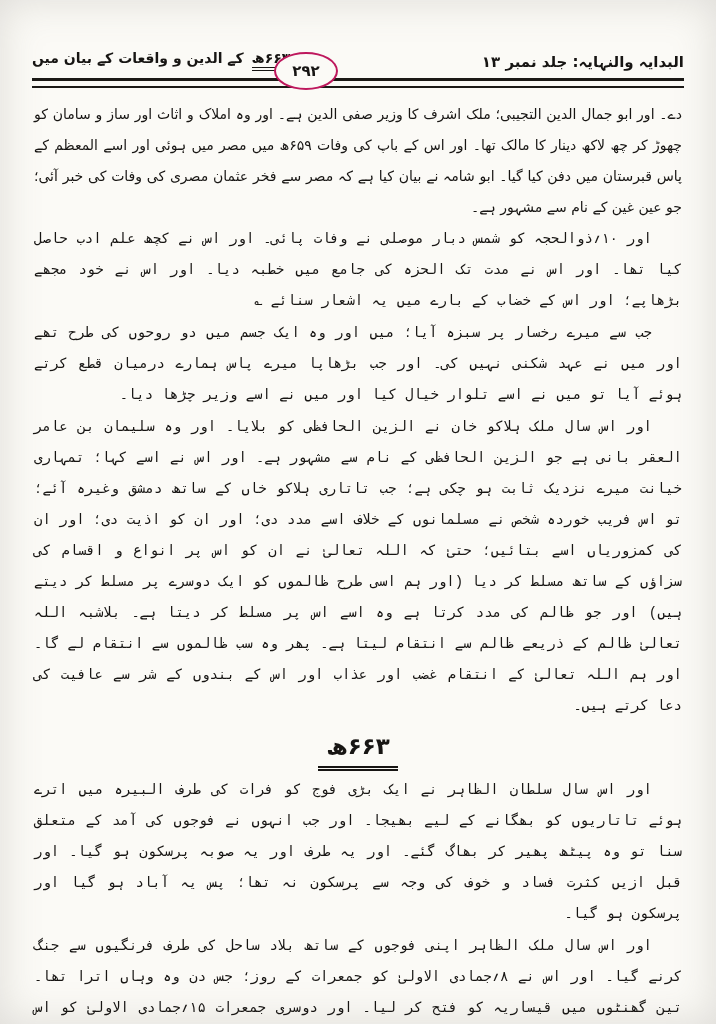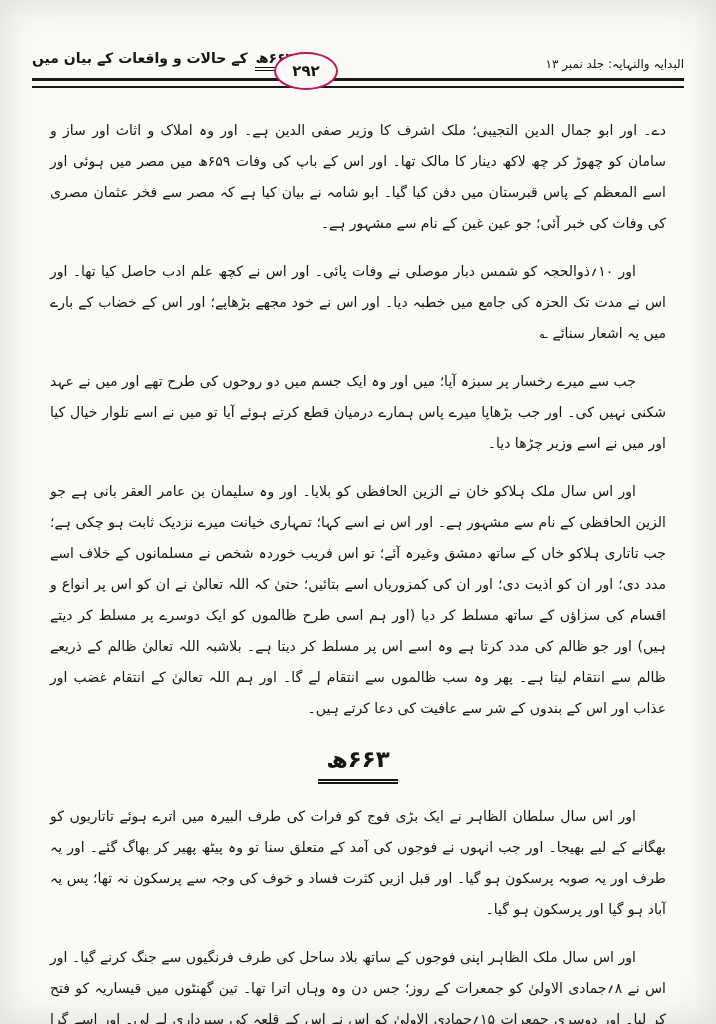--- a/index.html
+++ b/index.html
@@ -23,22 +23,22 @@
     position: relative;
     padding: 50px 32px 0 32px;
   }
   .header-row {
     display: flex;
     justify-content: space-between;
     align-items: flex-end;
     direction: rtl;
   }
   .book-title {
-    font-size: 12px;
-    font-weight: normal;
+    font-size: 15px;
+    font-weight: bold;
     letter-spacing: 0.2px;
     white-space: nowrap;
   }
   .chapter-title {
     font-size: 14px;
     font-weight: bold;
     white-space: nowrap;
   }
   .chapter-year {
     display: inline-block;
@@ -69,25 +69,26 @@
     z-index: 2;
   }
   .page-body {
     padding: 10px 33px 0 33px;
     direction: rtl;
     font-size: 14px;
     line-height: 31px;
     text-align: justify;
   }
   .para {
-    margin: 17px;
+    margin: 1px;
     text-align: justify;
   }
   .para.indent {
     text-indent: 30px;
+    font-family: Liberation Mono, monospace;
   }
   .section-heading {
     text-align: center;
     margin: 6px 0 4px 0;
     line-height: 36px;
   }
   .heading-year {
     display: inline-block;
     font-size: 23px;
     font-weight: bold;
@@ -98,21 +99,21 @@
 </head>
 <body>
 
 <div class="page">
 
   <header class="page-header">
     <div class="header-row">
       <div class="book-title">البدایہ والنہایہ: جلد نمبر ۱۳</div>
       <div class="chapter-title">
         <span class="chapter-year">۶۶۳ھ</span>
-        <span>کے حالات و واقعات کے بیان میں</span>
+        <span>کے الدین و واقعات کے بیان میں</span>
       </div>
     </div>
     <div class="header-rule"></div>
     <div class="page-number-oval">
       <span>۲۹۲</span>
     </div>
   </header>
 
   <main class="page-body">
     <p class="para">دے۔ اور ابو جمال الدین التجیبی؛ ملک اشرف کا وزیر صفی الدین ہے۔ اور وہ املاک و اثاث اور ساز و سامان کو چھوڑ کر چھ لاکھ دینار کا مالک تھا۔ اور اس کے باپ کی وفات ۶۵۹ھ میں مصر میں ہوئی اور اسے المعظم کے پاس قبرستان میں دفن کیا گیا۔ ابو شامہ نے بیان کیا ہے کہ مصر سے فخر عثمان مصری کی وفات کی خبر آئی؛ جو عین غین کے نام سے مشہور ہے۔</p>

